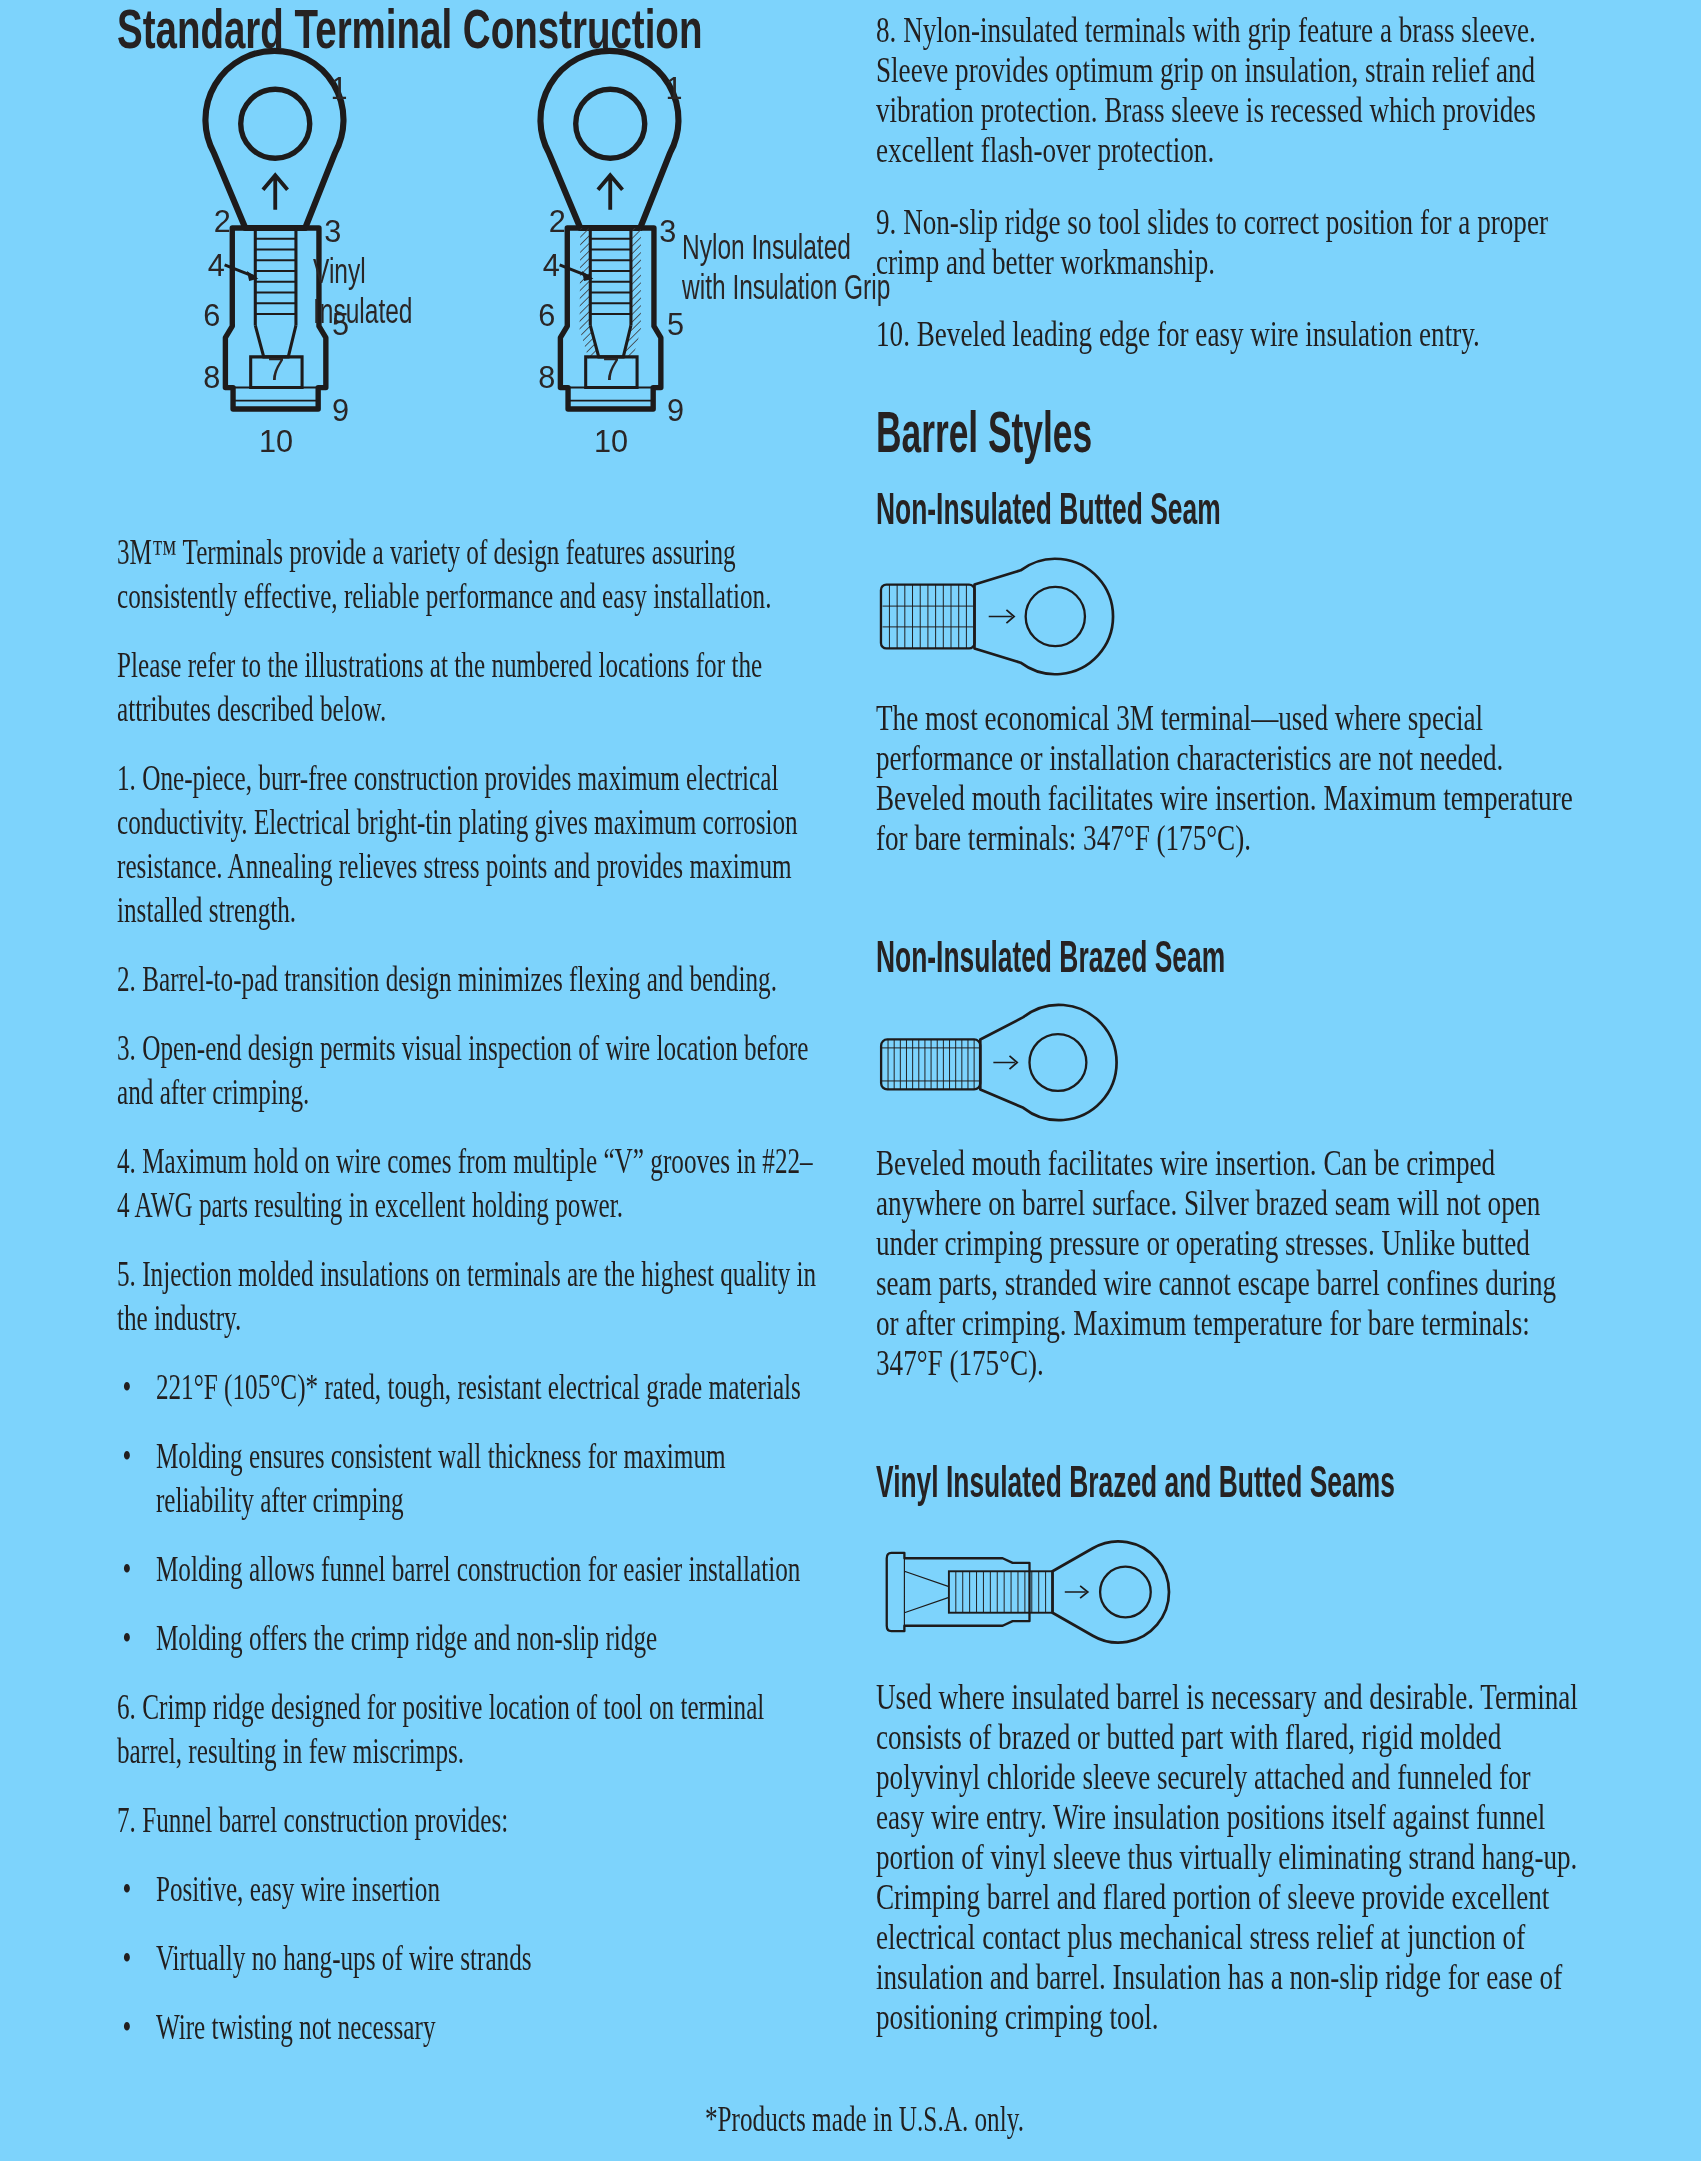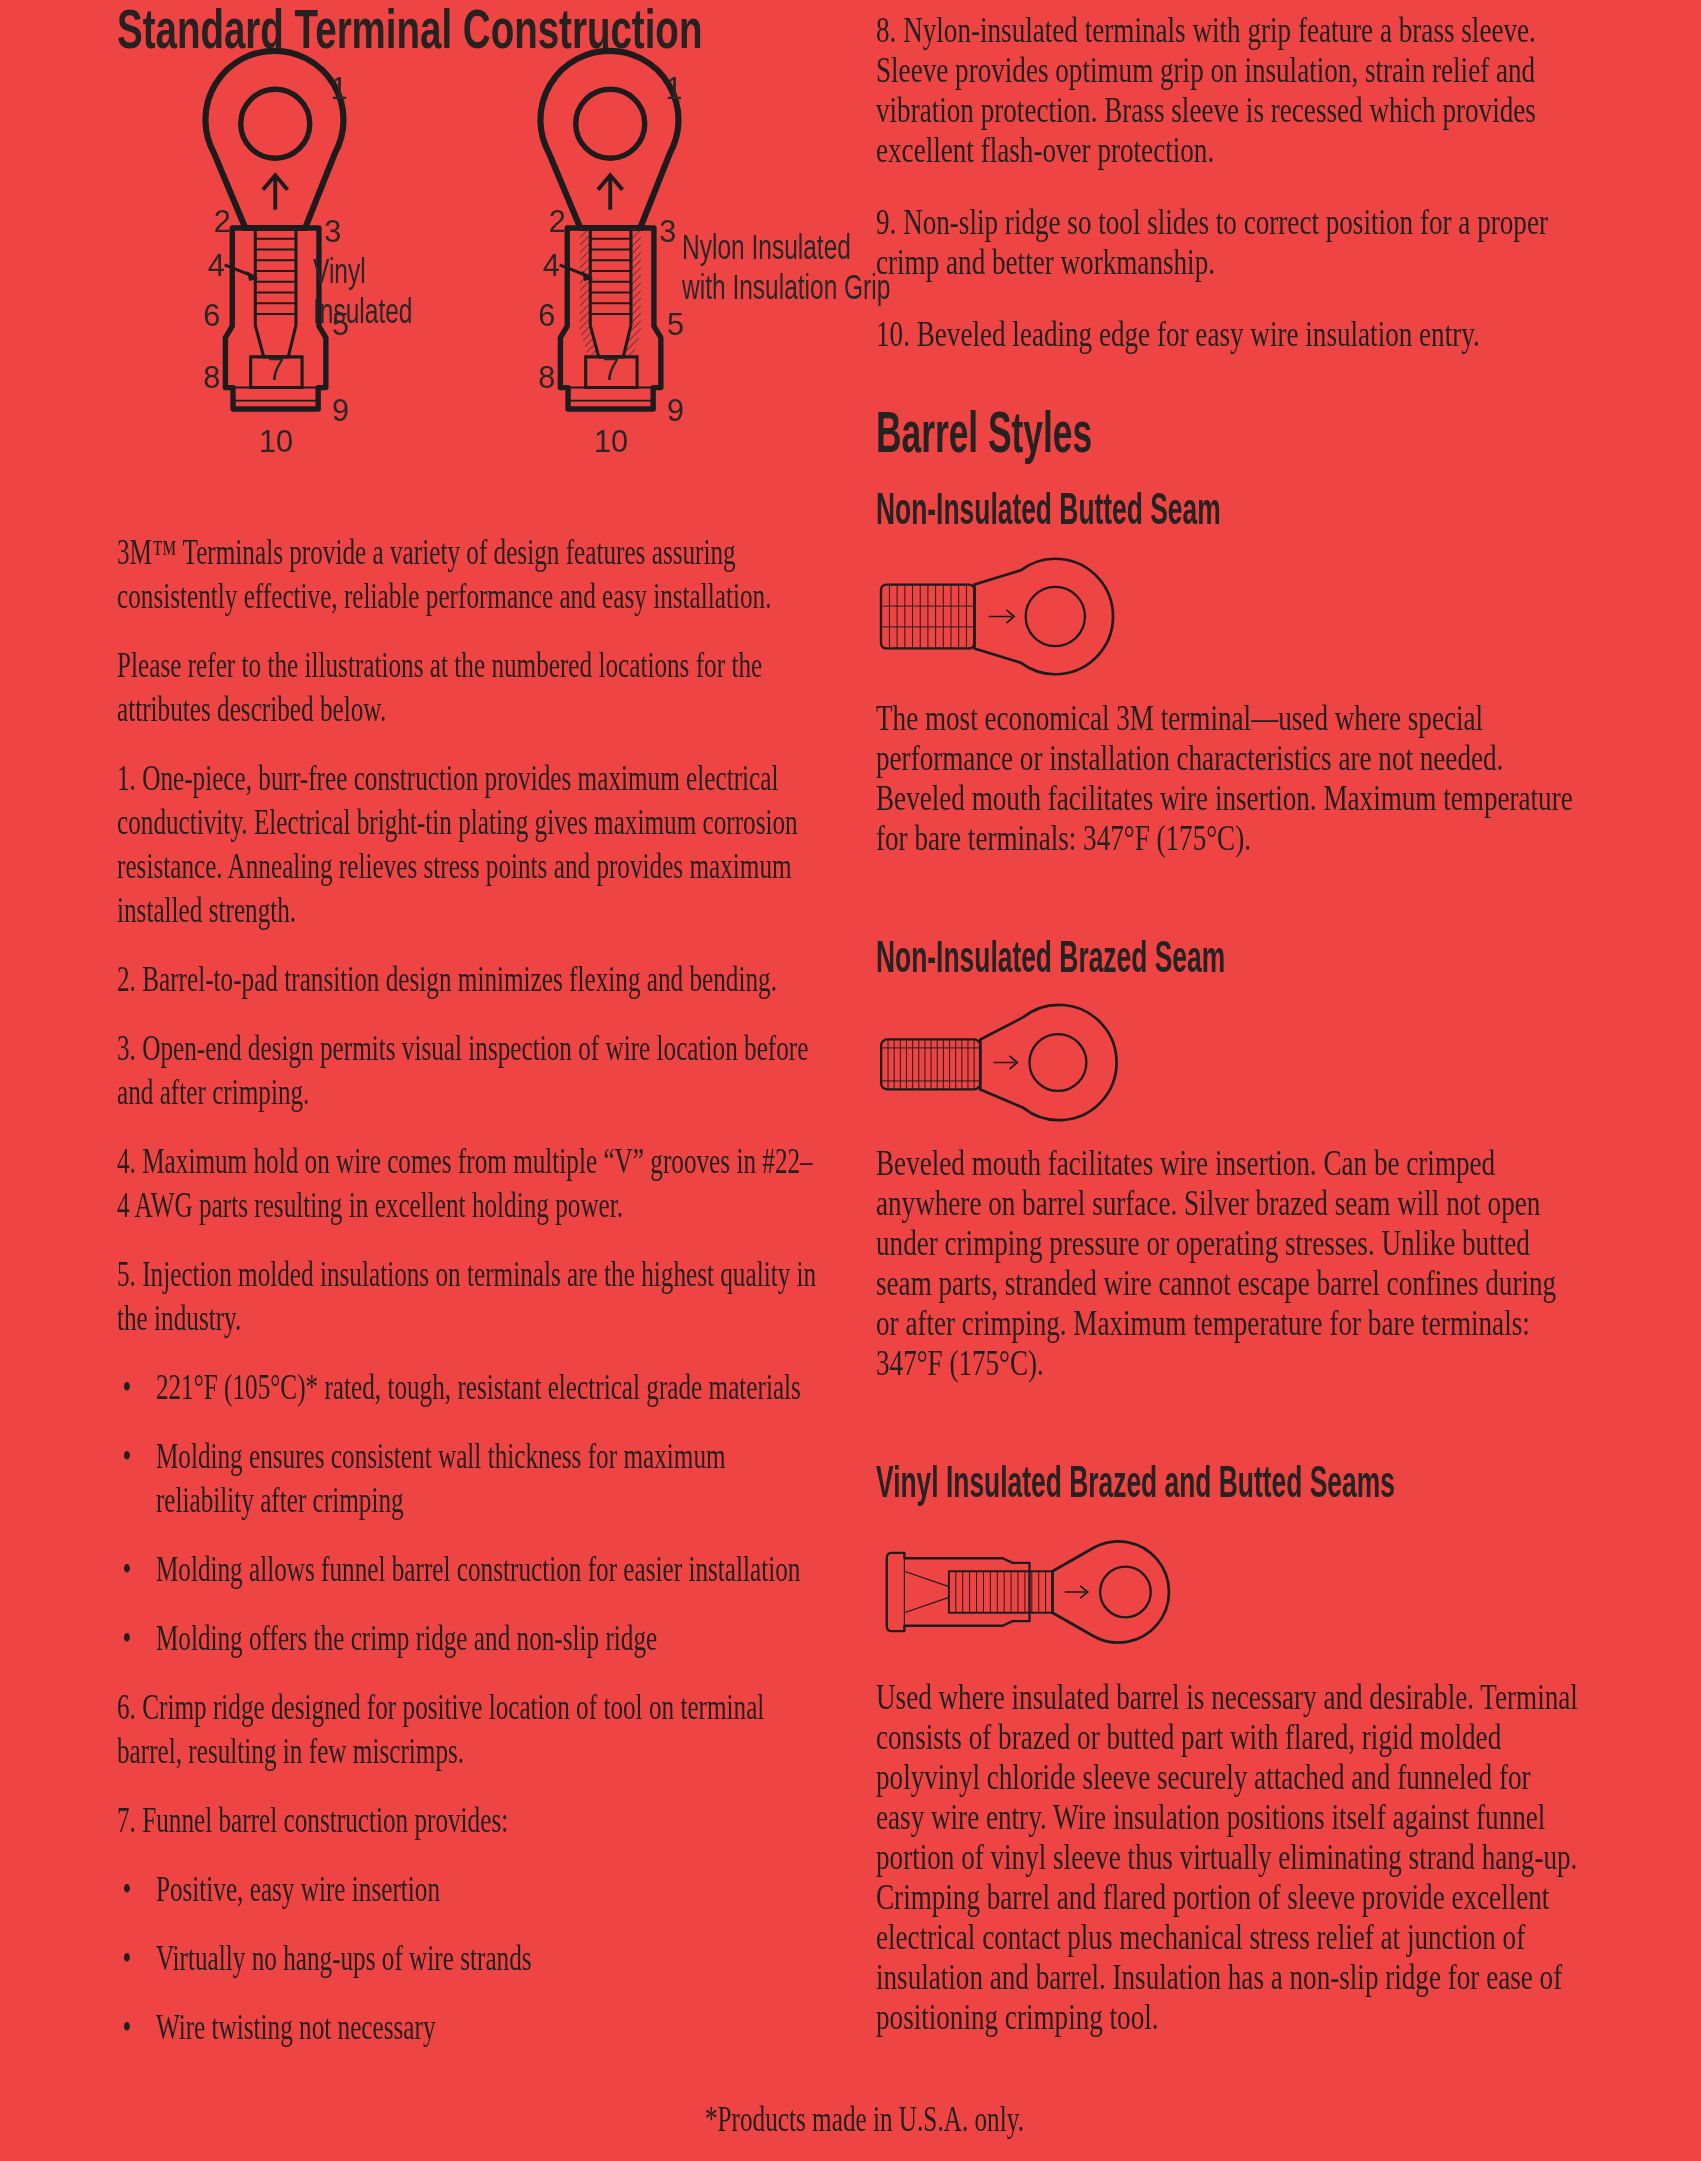--- a/index.html
+++ b/index.html
@@ -1,18 +1,18 @@
 <!DOCTYPE html>
 <html style="font-size:12.3px"><head>
 <meta charset="utf-8">
 <style>
   html,body { margin:0; padding:0; background:#ffffff; }
   #page {
     position:relative; width:1701px; height:2161px;
-    background:#ef4444; overflow:hidden;
+    background:#7dd3fc; overflow:hidden;
     color:#221f1f;
     font-family:"Liberation Serif", serif;
   }
   
   .sans { font-family:"Liberation Sans", sans-serif; font-weight:bold; color:#262222; }
   .cx { display:inline-block; transform-origin:0 0; white-space:nowrap; }
   #page-title { position:absolute; left:117px; top:0px; font-size:55px; line-height:58px; letter-spacing:0px; }
   #page-title .cx { transform:scaleX(0.70); }
   h2.bs { margin:44px 0 6.1px 0; font-size:57px; line-height:66px; }
   h2.bs .cx { transform:scaleX(0.62); }

